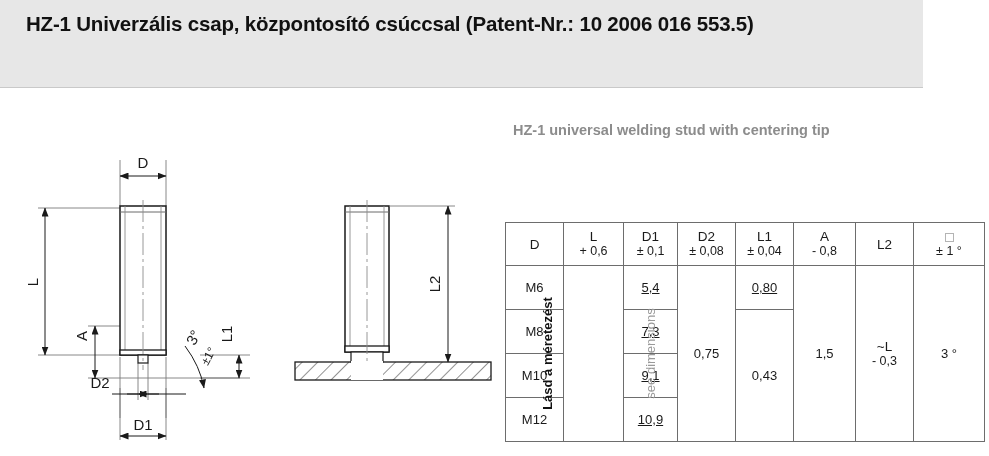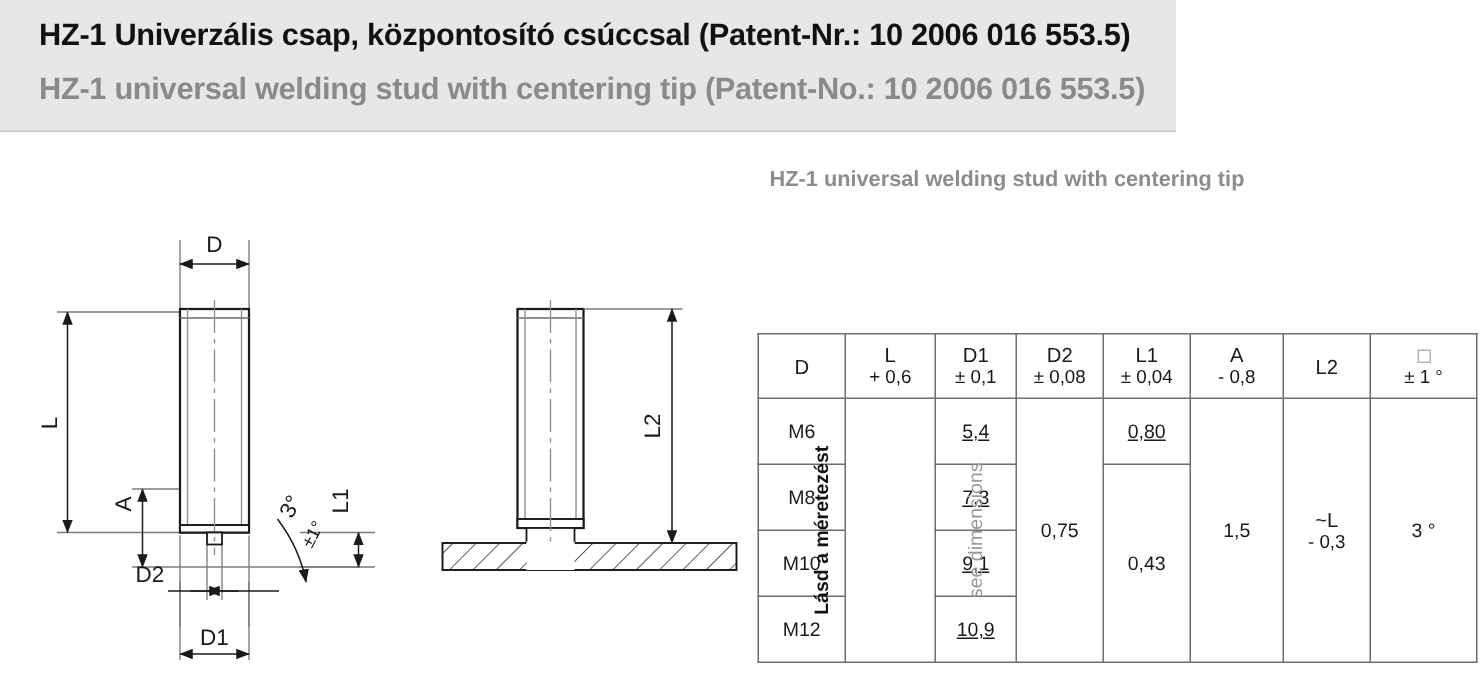--- a/index.html
+++ b/index.html
@@ -13,21 +13,21 @@
     height: 456px;
     position: relative;
     overflow: hidden;
     color: #1a1a1a;
   }
 
   
   #header-band {
     position: absolute;
     left: 0; top: 0;
-    width: 784px;
+    width: 923px;
     height: 88px;
     background: #e7e7e7;
     border-bottom: 1px solid #c9c9c9;
     box-sizing: border-box;
   }
   #header-title-hu {
     position: absolute;
     left: 26px; top: 12px;
     font-size: 20.5px;
     font-weight: bold;
@@ -47,21 +47,21 @@
 
   
   #caption-block {
     position: absolute;
     left: 513px; top: 103px;
     width: 430px;
   }
   .cap-line { white-space: nowrap; }
   .cap-hu-1 { font-size: 14.5px; font-weight: bold; color: #111111; line-height: 19px; }
   .cap-hu-2 { font-size: 14px; font-weight: normal; color: #222222; line-height: 20px; }
-  .cap-en-1 { font-size: 14.5px; font-weight: bold; color: #8c8c8c; line-height: 19px; margin-top: 8px; }
+  .cap-en-1 { font-size: 14.5px; font-weight: bold; color: #8c8c8c; line-height: 19px; margin-top: 18px; }
   .cap-en-2 { font-size: 14px; font-weight: normal; color: #9a9a9a; line-height: 20px; }
 
   
   #spec-table {
     position: absolute;
     left: 505px; top: 222px;
     width: 479px;
     height: 215px;
     border-collapse: collapse;
     table-layout: fixed;
@@ -110,21 +110,20 @@
     left: 0; top: 88px;
     width: 500px;
     height: 368px;
   }
 </style>
 </head>
 <body>
 
 <div id="header-band">
   <div id="header-title-hu">HZ-1 Univerzális csap, központosító csúccsal (Patent-Nr.: 10 2006 016 553.5)</div>
-  <div id="header-title-en">HZ-1  universal welding stud with centering tip (Patent-No.: 10 2006 016 553.5)</div>
 </div>
 
 <div id="drawing">
   <svg width="500" height="368" viewBox="0 0 500 368">
     <defs>
       <marker id="arrIn" markerWidth="9" markerHeight="7" refX="8.5" refY="3.5" orient="auto" markerUnits="userSpaceOnUse">
         <path d="M0,0 L9,3.5 L0,7 z" fill="#1a1a1a"></path>
       </marker>
       <marker id="arrOut" markerWidth="9" markerHeight="7" refX="0.5" refY="3.5" orient="auto" markerUnits="userSpaceOnUse">
         <path d="M9,0 L0,3.5 L9,7 z" fill="#1a1a1a"></path>

